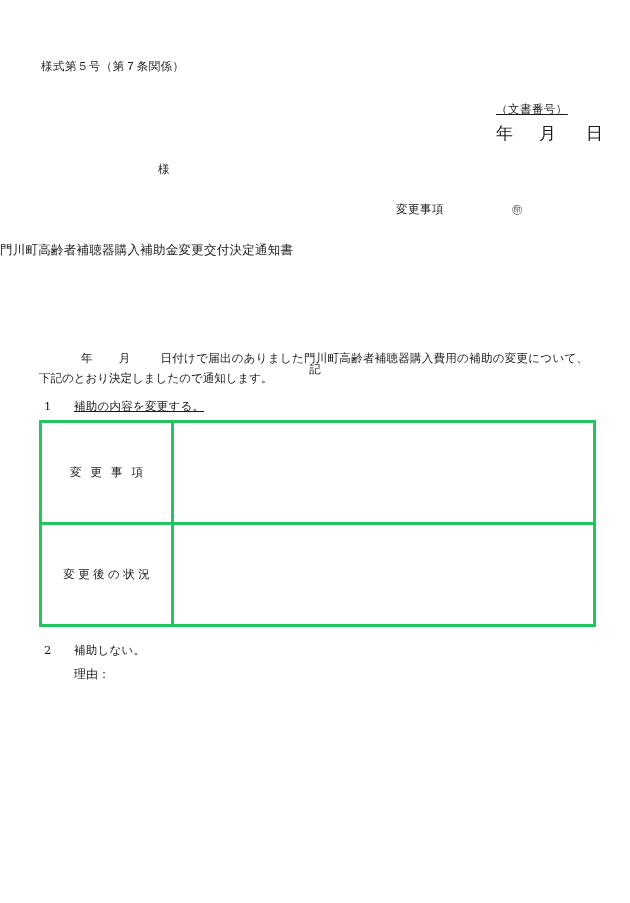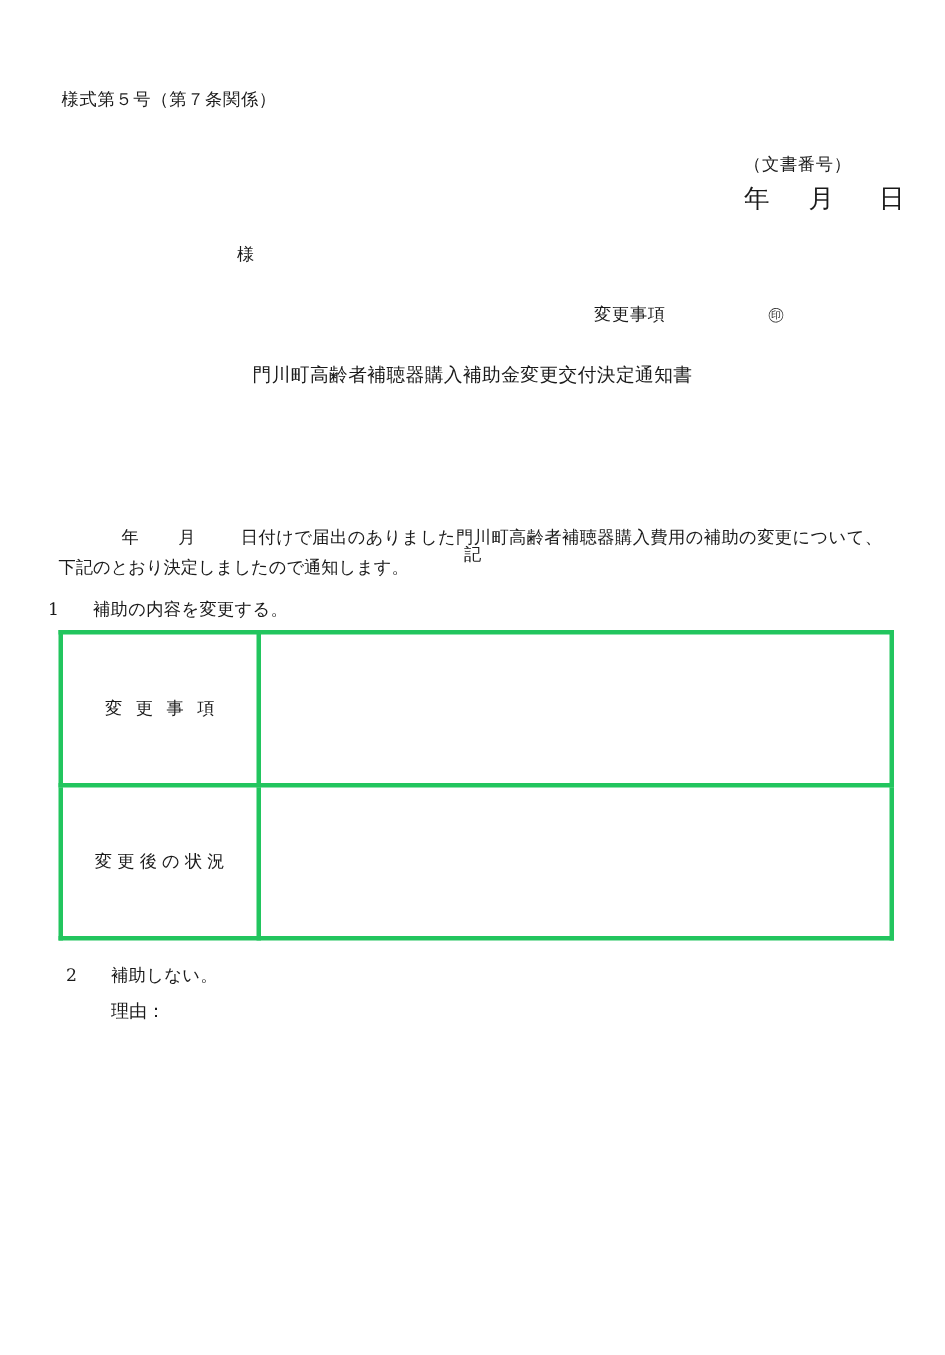--- a/index.html
+++ b/index.html
@@ -37,20 +37,21 @@
     font-size: 11.5px;
     letter-spacing: 0.04em;
   }
 
   
   .doc-no {
     left: 496px;
     top: 101px;
     font-size: 11.5px;
     letter-spacing: 0.04em;
+    text-decoration: underline;
   }
   .doc-date {
     left: 496px;
     top: 121px;
     font-size: 17px;
   }
   .doc-date .y { margin-right: 26px; }
   .doc-date .m { margin-right: 30px; }
 
   
@@ -72,21 +73,20 @@
     margin-left: 68px;
     letter-spacing: 0;
     font-size: 11px;
   }
 
   
   .doc-title {
     left: 0;
     top: 241px;
     width: 630px;
-    text-align: center;
     font-size: 12.5px;
     letter-spacing: 0.02em;
   }
 
   
   .body-para {
     left: 39px;
     top: 313px;
     width: 549px;
     font-size: 11.5px;
@@ -107,21 +107,21 @@
     text-align: center;
     font-size: 11.5px;
   }
 
   
   .item {
     font-size: 11.5px;
     letter-spacing: 0.02em;
   }
   .item .num { display: inline-block; width: 30px; }
-  .item-1 { left: 32px; top: 398px; }
+  .item-1 { left: 44px; top: 398px; text-decoration: underline; }
   .item-2 { left: 44px; top: 642px; }
   .item-reason { left: 74px; top: 665px; font-size: 12px; }
 
   
   .tbl {
     left: 39px;
     top: 420px;
     width: 548px;
     border-collapse: collapse;
     table-layout: fixed;

